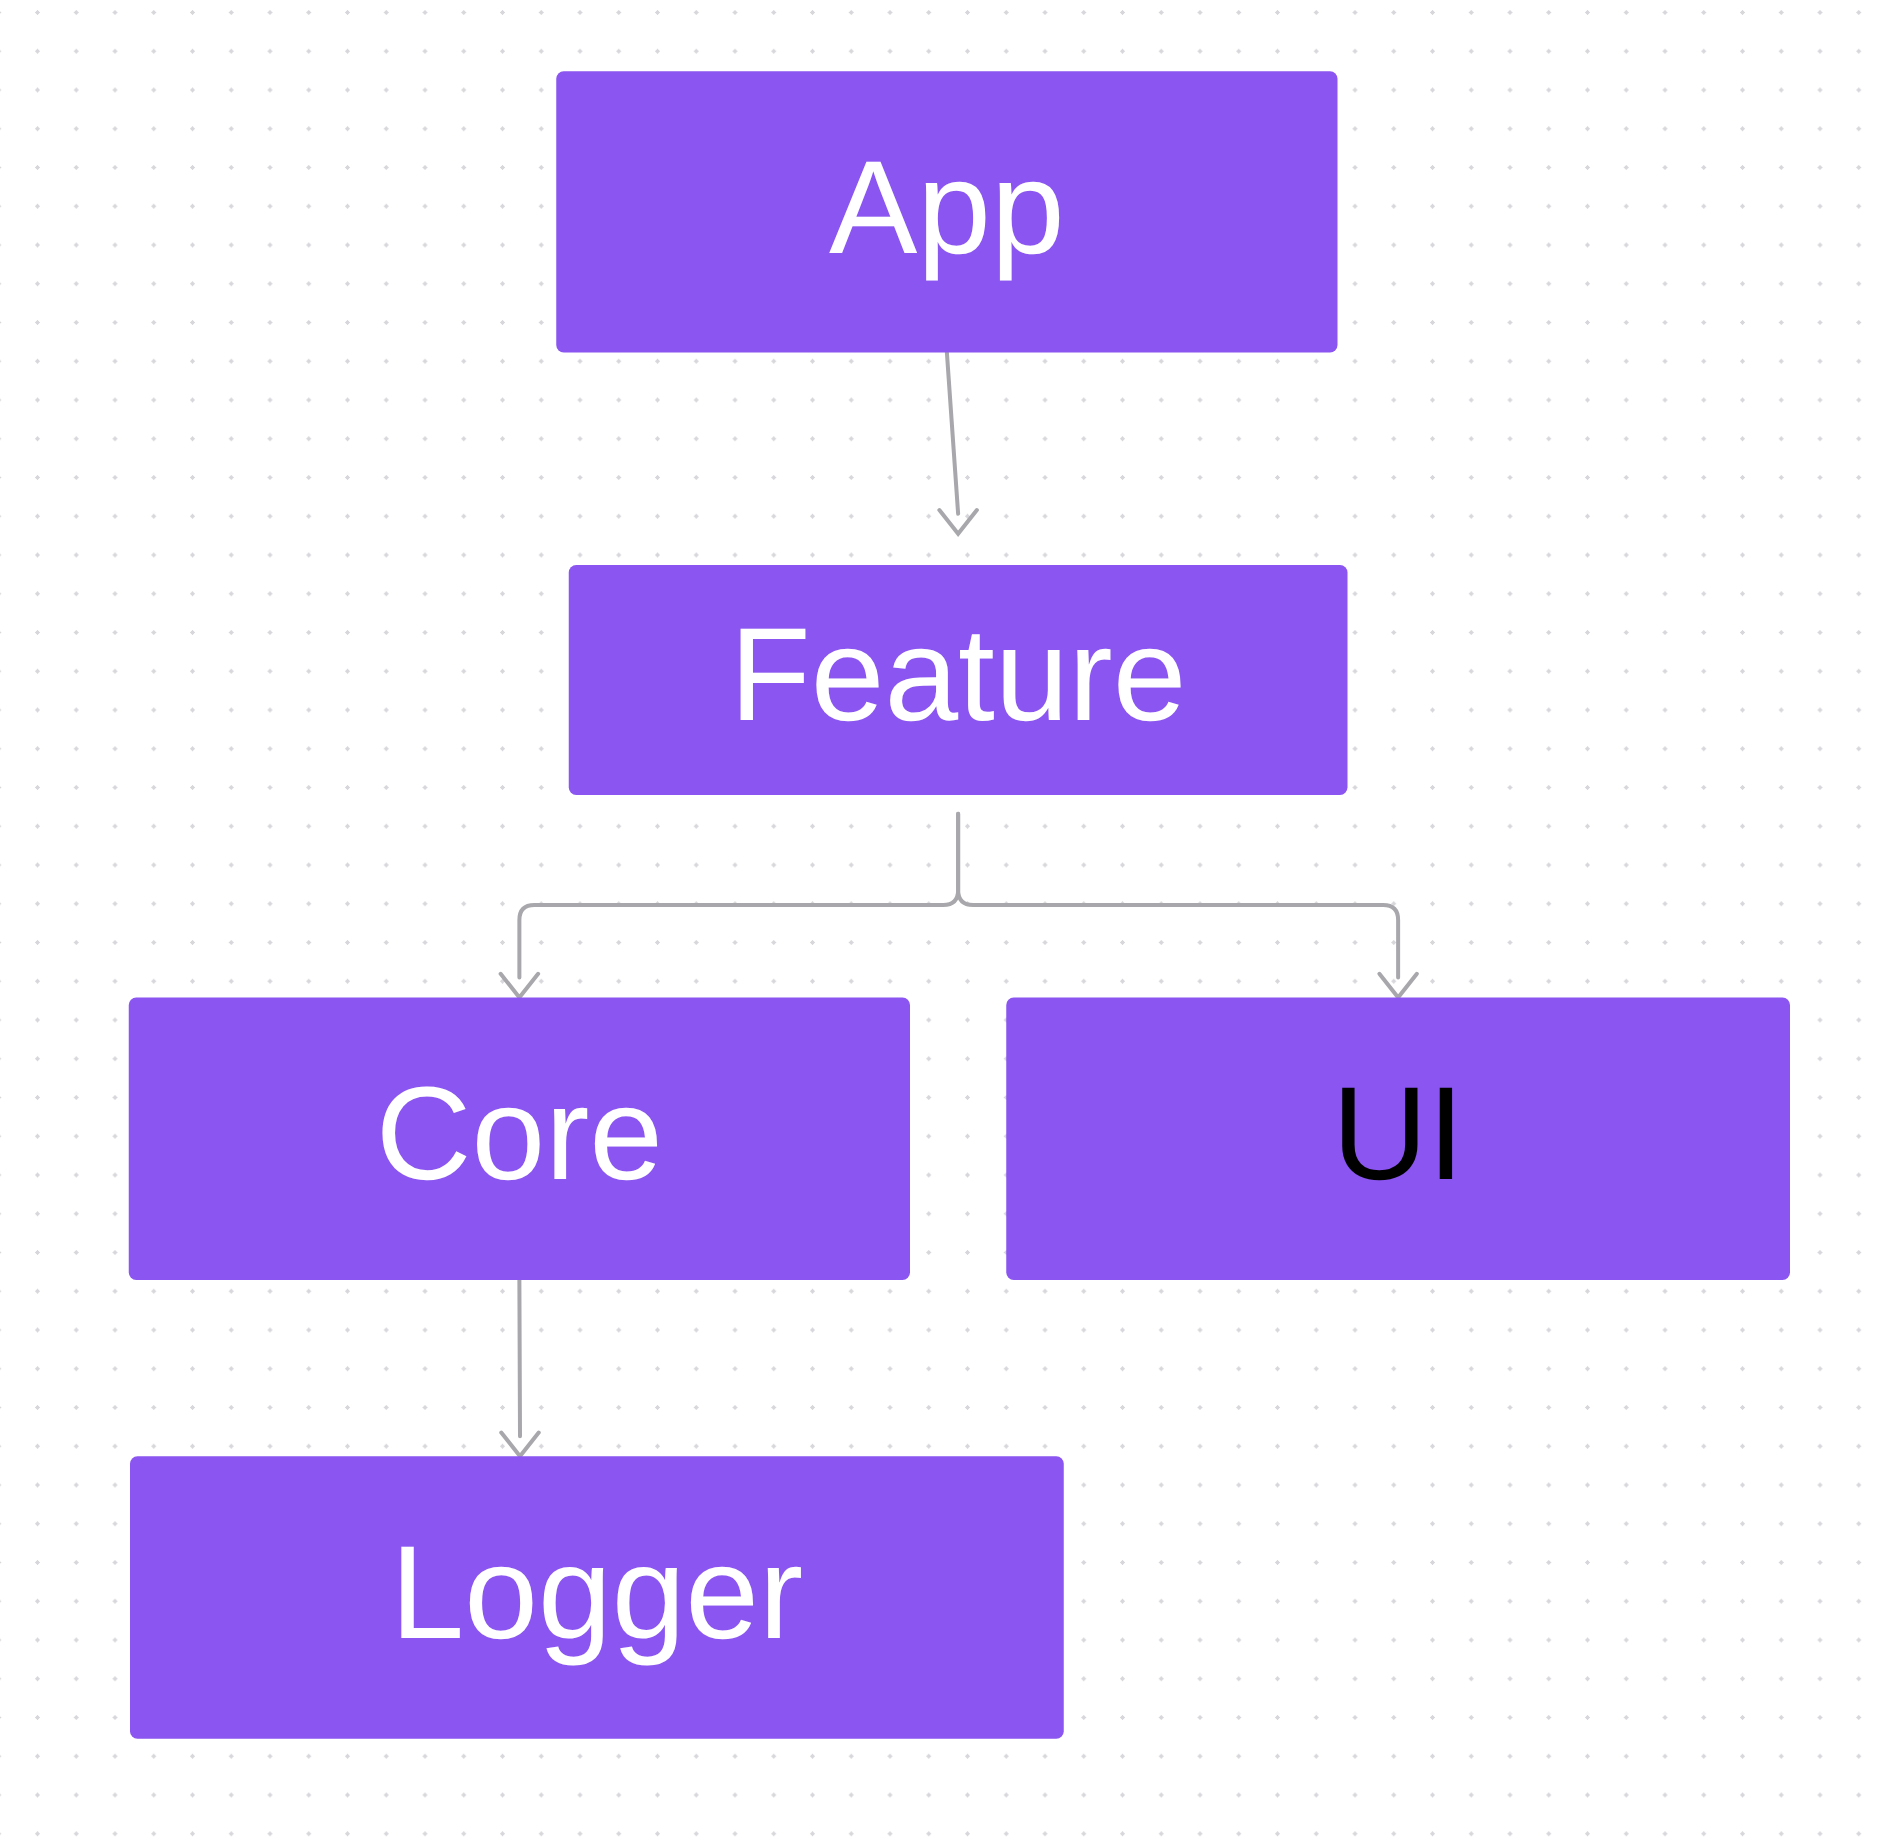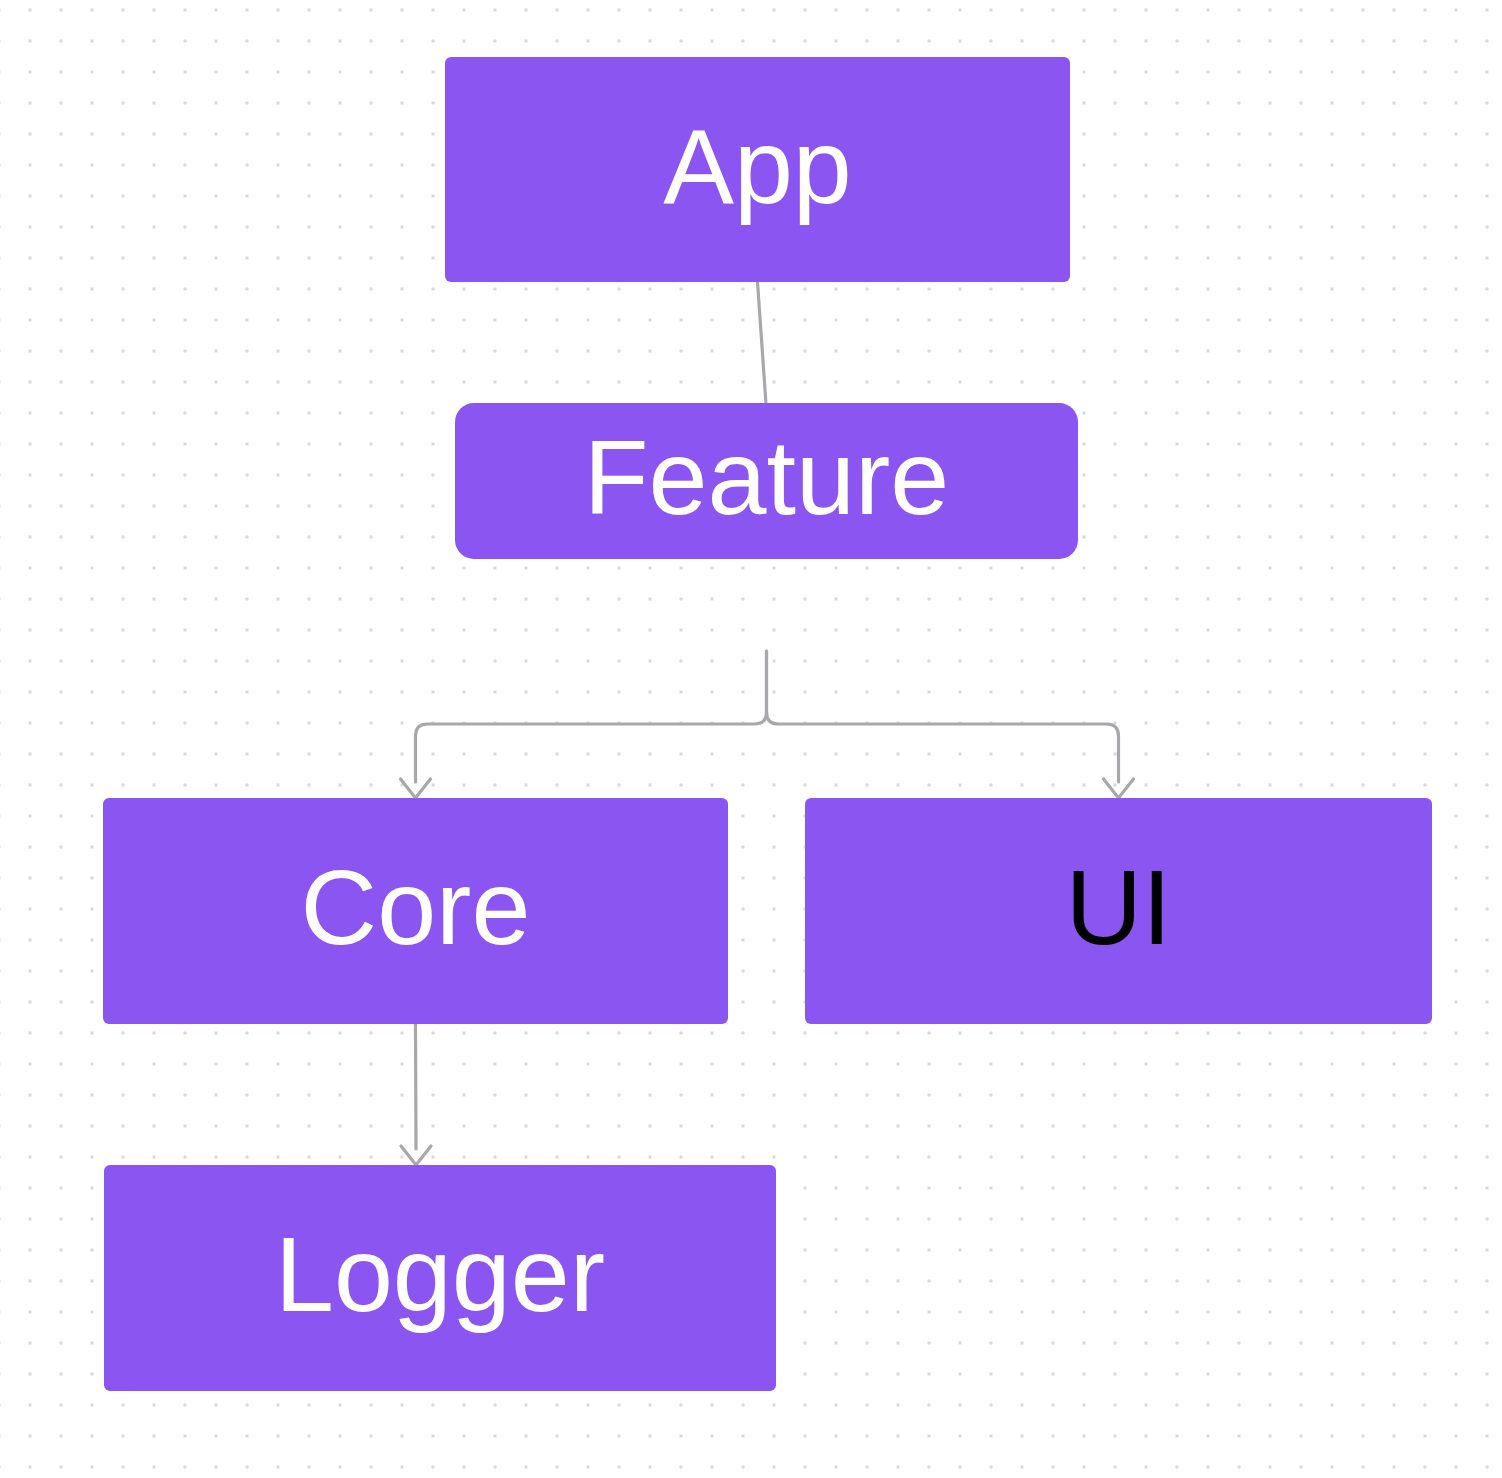--- a/index.html
+++ b/index.html
@@ -63,26 +63,26 @@
       <path d="M 400.5 779 L 415.5 798 L 430.5 779" stroke="#a8a8ac"></path>
       <path d="M 766.5 651 L 766.5 712 Q 766.5 724 778.5 724 L 1106.5 724 Q 1118.5 724 1118.5 736 L 1118.5 782" stroke="#a8a8ac"></path>
       <path d="M 1103.5 779 L 1118.5 798 L 1133.5 779" stroke="#a8a8ac"></path>
       <path d="M 415.5 1024 L 416 1149" stroke="#a8a8ac"></path>
       <path d="M 401 1146 L 416 1165 L 431 1146" stroke="#a8a8ac"></path>
     </svg>
   <div id="node-layer">
       <div class="node" style="left: 445px; top: 57px; width: 625px; height: 225px; background: rgb(138, 85, 240);">
     <span class="node-label" style="color: rgb(255, 255, 255);">App</span>
   </div>
-      <div class="node" style="left: 455px; top: 403px; width: 623px; height: 156px; background: rgb(138, 85, 240); border-radius: 19px;">
+      <div class="node" style="left: 455px; top: 452px; width: 623px; height: 184px; background: rgb(138, 85, 240);">
     <span class="node-label" style="color: rgb(255, 255, 255);">Feature</span>
   </div>
       <div class="node" style="left: 103px; top: 798px; width: 625px; height: 226px; background: rgb(138, 85, 240);">
     <span class="node-label" style="color: rgb(255, 255, 255);">Core</span>
   </div>
       <div class="node" style="left: 805px; top: 798px; width: 627px; height: 226px; background: rgb(138, 85, 240);">
     <span class="node-label" style="color: #000000;">UI</span>
   </div>
-      <div class="node" style="left: 104px; top: 1165px; width: 672px; height: 226px; background: rgb(138, 85, 240);">
+      <div class="node" style="left: 104px; top: 1165px; width: 747px; height: 226px; background: rgb(138, 85, 240);">
     <span class="node-label" style="color: rgb(255, 255, 255);">Logger</span>
   </div>
     </div>
 </div>
 
 </body></html>

